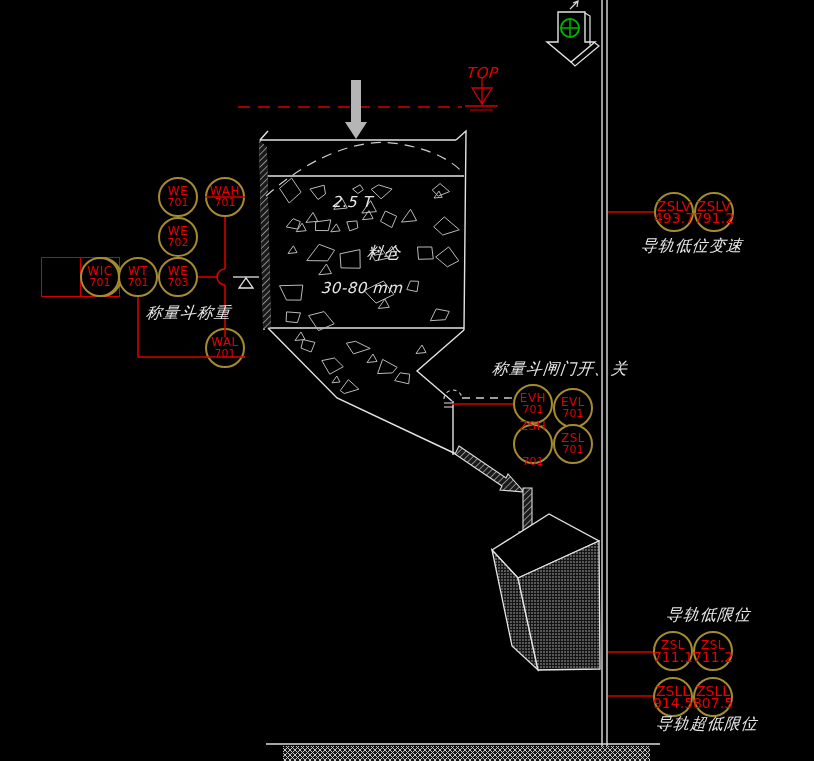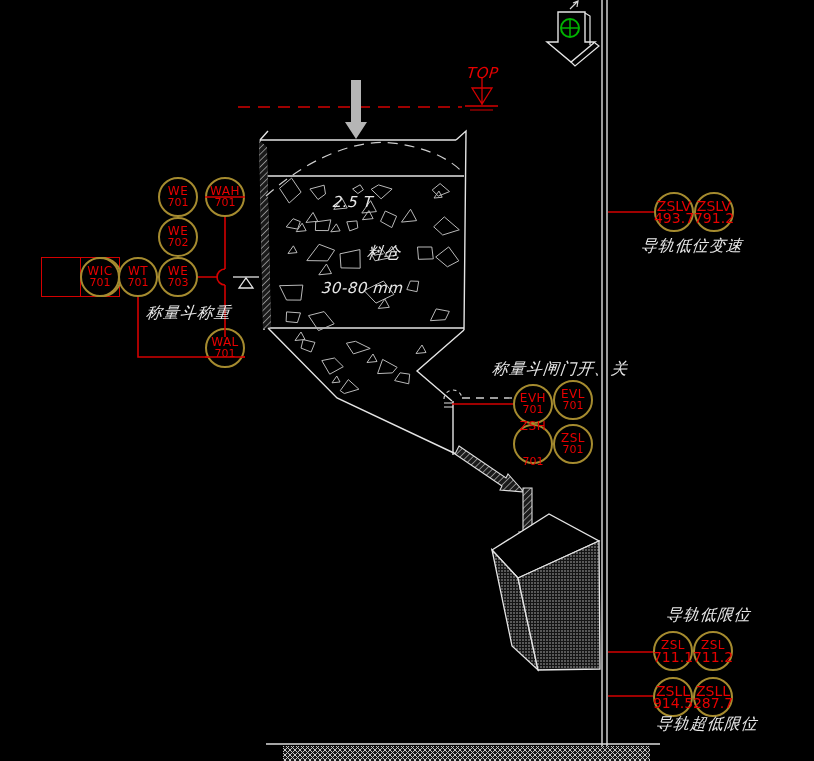--- a/index.html
+++ b/index.html
@@ -195,21 +195,21 @@
       <span class="num">703</span>
     </div>
     <div class="bubble" style="left: 205px; top: 328px;">
       <span class="tag">WAL</span>
       <span class="num">701</span>
     </div>
     <div class="bubble" style="left: 513px; top: 384px;">
       <span class="tag">EVH</span>
       <span class="num">701</span>
     </div>
-    <div class="bubble" style="left: 553px; top: 380px;">
+    <div class="bubble" style="left: 553px; top: 388px;">
       <span class="tag">EVL</span>
       <span class="num">701</span>
     </div>
     <div class="bubble" style="left: 513px; top: 424px; gap: 24px;">
       <span class="tag">ZSH</span>
       <span class="num">701</span>
     </div>
     <div class="bubble" style="left: 553px; top: 424px;">
       <span class="tag">ZSL</span>
       <span class="num">701</span>
@@ -229,21 +229,21 @@
     <div class="bubble" style="left: 693px; top: 631px;">
       <span class="tag">ZSL</span>
       <span class="num sm">711.2</span>
     </div>
     <div class="bubble" style="left: 653px; top: 677px;">
       <span class="tag sm">ZSLL</span>
       <span class="num sm">914.5</span>
     </div>
     <div class="bubble" style="left: 693px; top: 677px;">
       <span class="tag sm">ZSLL</span>
-      <span class="num sm">287.7</span>
+      <span class="num sm">807.5</span>
     </div>
     <svg id="overlay" width="814" height="761" viewBox="0 0 814 761" style="z-index:30">
     <g stroke="#d40000" stroke-width="1.6" fill="none">
       <path d="M225,217 V269"></path>
       <path d="M225,269 A8,8 0 0 0 225,285"></path>
       <path d="M225,285 V337"></path>
       <line x1="205" y1="197" x2="245" y2="197"></line>
       <line x1="205" y1="357" x2="245" y2="357"></line>
     </g>
   </svg>

